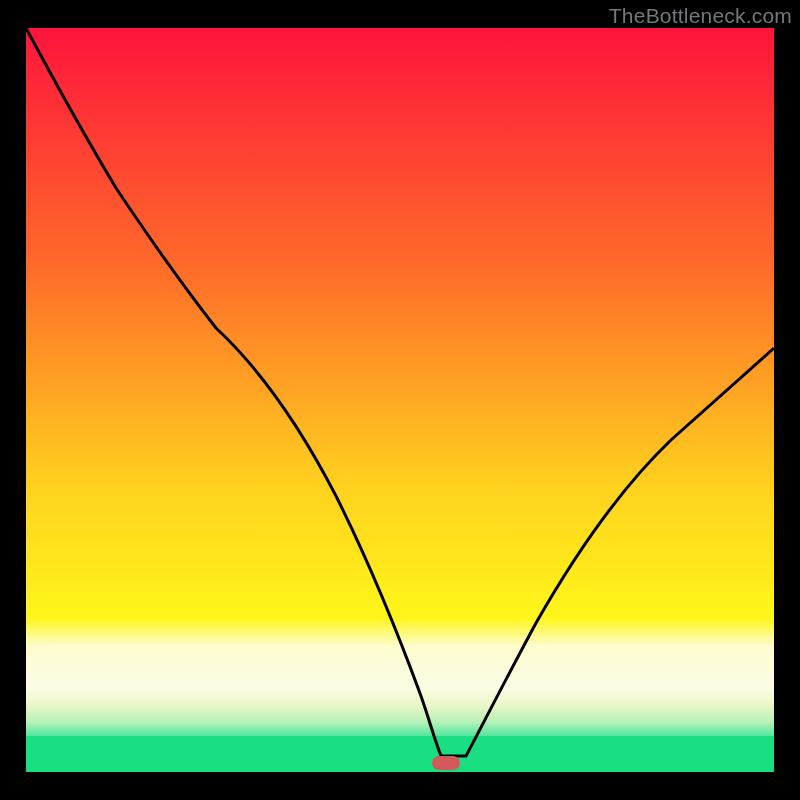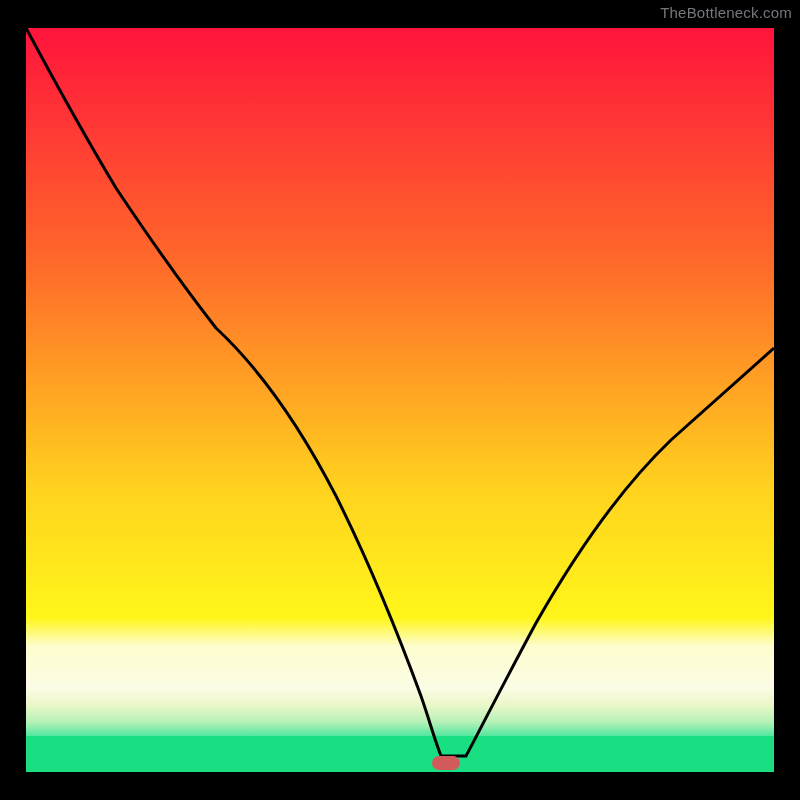--- a/index.html
+++ b/index.html
@@ -5,21 +5,21 @@
   html,body{margin:0;padding:0;width:800px;height:800px;background:#000;overflow:hidden;font-family:Arial,Helvetica,sans-serif}
   .frame{position:absolute;inset:0;background:#000}
   .plot{position:absolute;left:26px;top:28px;width:748px;height:744px}
   .grad{position:absolute;inset:0}
   .grad-top{top:0;height:79.3%;background:linear-gradient(to bottom,#ff143c 0%,#ff6a2a 40%,#ffd21e 78%,#fff61a 100%)}
   .grad-mid{top:79.3%;height:9.4%;background:linear-gradient(to bottom,#fff61a 0%,#fdfdce 40%,#fcfce6 100%)}
   .grad-band{top:88.7%;height:6.5%;background:linear-gradient(to bottom,#fcfce6 0%,#eaf7c8 35%,#b8f1b8 70%,#52e6a0 100%)}
   .grad-green{top:95.2%;height:4.8%;background:#1adf82}
   svg.curve{position:absolute;inset:0}
   .marker{position:absolute;width:28px;height:14px;border-radius:8px;background:#d25a5a;left:406px;top:728px}
-  .watermark{position:absolute;right:8px;top:4px;color:#74787c;font-size:15px;letter-spacing:.2px}
+  .watermark{position:absolute;right:8px;top:4px;color:#74787c;font-size:21px;letter-spacing:.2px}
 </style>
 </head>
 <body>
 
 <div class="frame">
   <div class="watermark">TheBottleneck.com</div>
   <div class="plot">
     <div class="grad grad-top"></div>
     <div class="grad grad-mid"></div>
     <div class="grad grad-band"></div>

